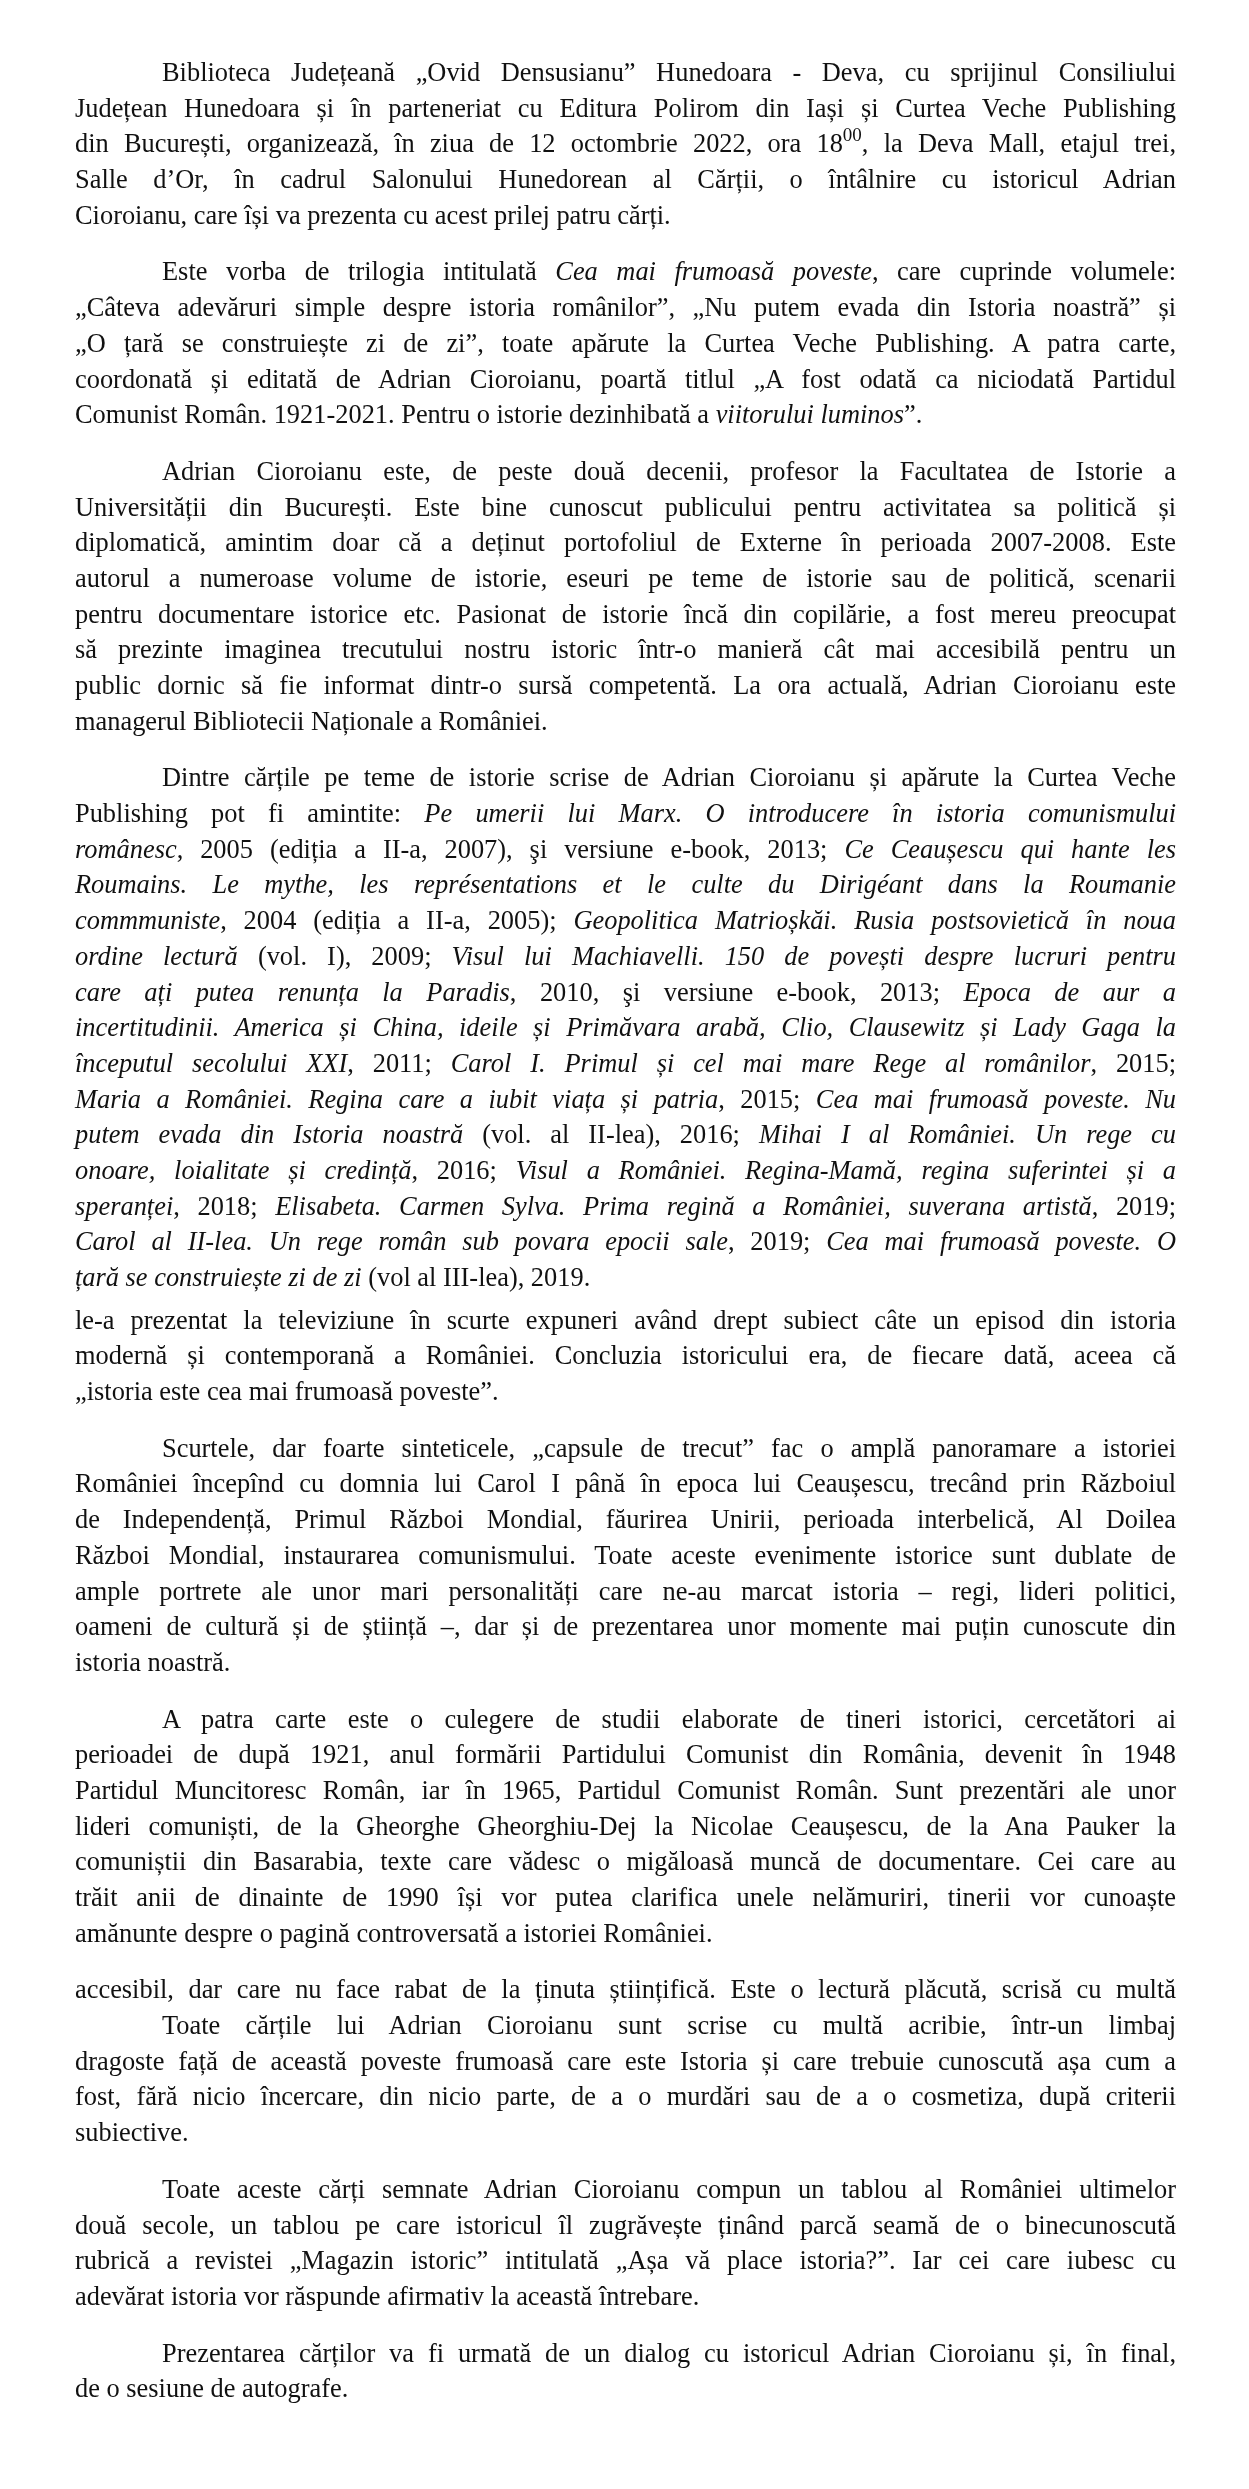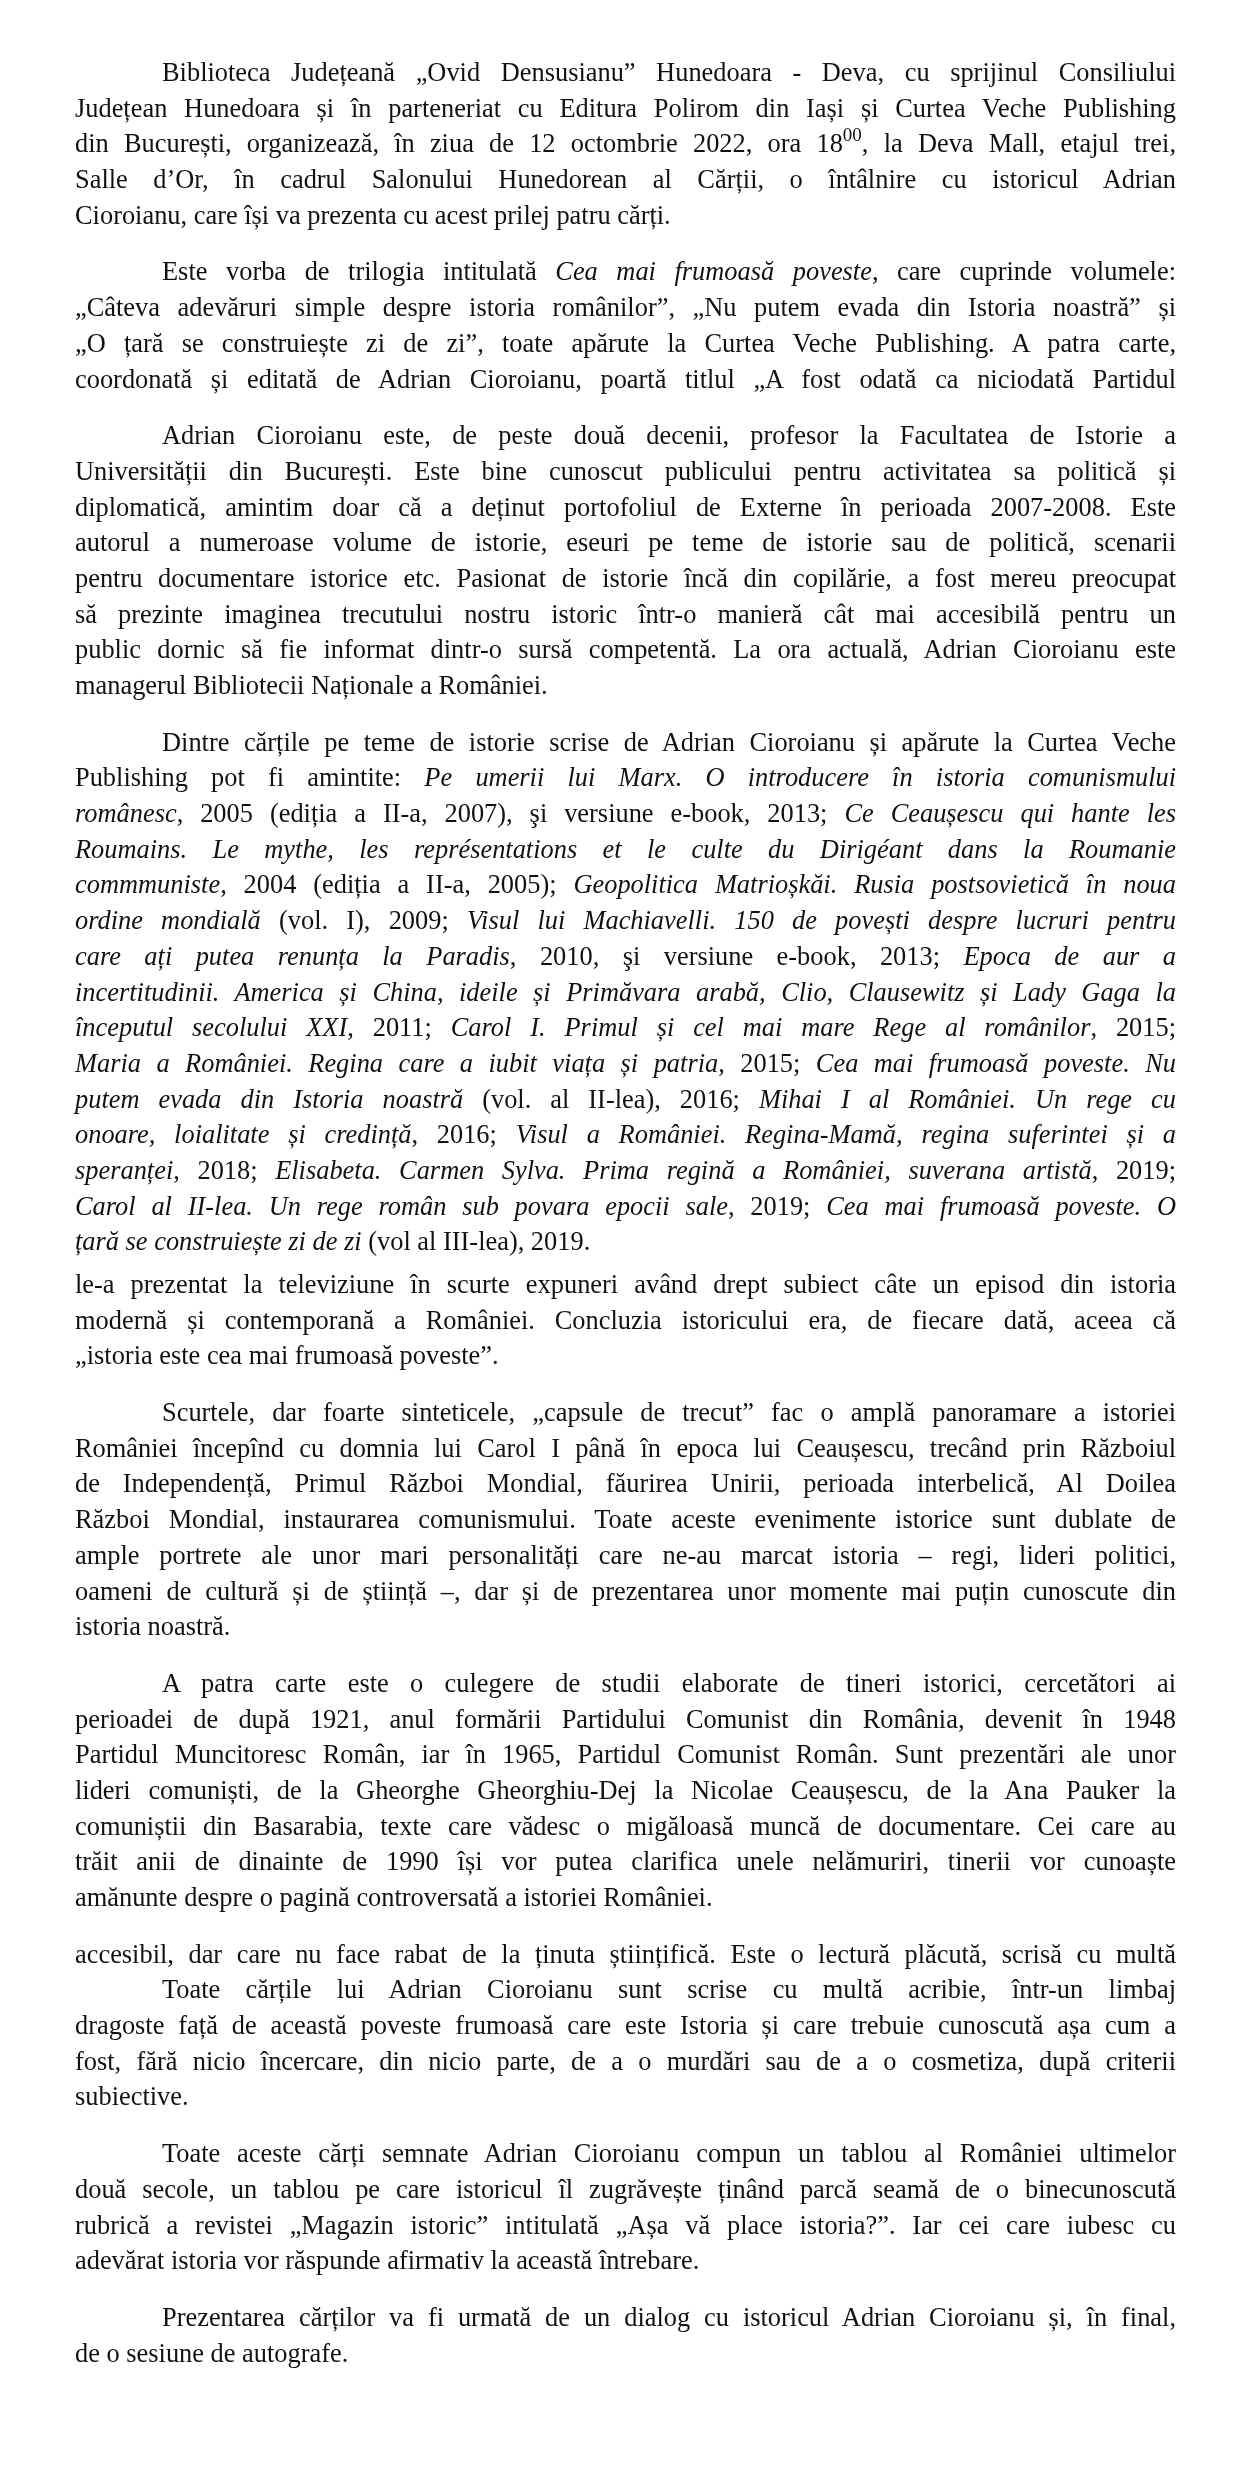--- a/index.html
+++ b/index.html
@@ -43,38 +43,39 @@
       <span class="line"><span>Județean Hunedoara și în parteneriat cu Editura Polirom din Iași și Curtea Veche Publishing</span></span>
       <span class="line"><span>din București, organizează, în ziua de 12 octombrie 2022, ora 18</span><sup>00</sup><span>, la Deva Mall, etajul trei,</span></span>
       <span class="line"><span>Salle d’Or, în cadrul Salonului Hunedorean al Cărții, o întâlnire cu istoricul Adrian</span></span>
       <span class="line last"><span>Cioroianu, care își va prezenta cu acest prilej patru cărți.</span></span>
     </div>
     <div class="para">
       <span class="line first"><span>Este vorba de trilogia intitulată </span><span class="it">Cea mai frumoasă poveste</span><span>, care cuprinde volumele:</span></span>
       <span class="line"><span>„Câteva adevăruri simple despre istoria românilor”, „Nu putem evada din Istoria noastră” și</span></span>
       <span class="line"><span>„O țară se construiește zi de zi”, toate apărute la Curtea Veche Publishing. A patra carte,</span></span>
       <span class="line"><span>coordonată și editată de Adrian Cioroianu, poartă titlul „A fost odată ca niciodată Partidul</span></span>
+      <span class="line last"><span>Comunist Român. 1921-2021. Pentru o istorie dezinhibată a </span><span class="it">viitorului luminos</span><span>”.</span></span>
     </div>
     <div class="para">
       <span class="line first"><span>Adrian Cioroianu este, de peste două decenii, profesor la Facultatea de Istorie a</span></span>
       <span class="line"><span>Universității din București. Este bine cunoscut publicului pentru activitatea sa politică și</span></span>
       <span class="line"><span>diplomatică, amintim doar că a deținut portofoliul de Externe în perioada 2007-2008. Este</span></span>
       <span class="line"><span>autorul a numeroase volume de istorie, eseuri pe teme de istorie sau de politică, scenarii</span></span>
       <span class="line"><span>pentru documentare istorice etc. Pasionat de istorie încă din copilărie, a fost mereu preocupat</span></span>
       <span class="line"><span>să prezinte imaginea trecutului nostru istoric într-o manieră cât mai accesibilă pentru un</span></span>
       <span class="line"><span>public dornic să fie informat dintr-o sursă competentă. La ora actuală, Adrian Cioroianu este</span></span>
       <span class="line last"><span>managerul Bibliotecii Naționale a României.</span></span>
     </div>
     <div class="para">
       <span class="line first"><span>Dintre cărțile pe teme de istorie scrise de Adrian Cioroianu și apărute la Curtea Veche</span></span>
       <span class="line"><span>Publishing pot fi amintite: </span><span class="it">Pe umerii lui Marx. O introducere în istoria comunismului</span></span>
       <span class="line"><span class="it">românesc</span><span>, 2005 (ediția a II-a, 2007), şi versiune e-book, 2013; </span><span class="it">Ce Ceaușescu qui hante les</span></span>
       <span class="line"><span class="it">Roumains. Le mythe, les représentations et le culte du Dirigéant dans la Roumanie</span></span>
       <span class="line"><span class="it">commmuniste</span><span>, 2004 (ediția a II-a, 2005); </span><span class="it">Geopolitica Matrioșkăi. Rusia postsovietică în noua</span></span>
-      <span class="line"><span class="it">ordine mondială</span><span> (vol. I), 2009; </span><span class="it">Visul lui Machiavelli. 150 de povești despre lucruri pentru</span></span>
+      <span class="line"><span class="it">ordine lectură</span><span> (vol. I), 2009; </span><span class="it">Visul lui Machiavelli. 150 de povești despre lucruri pentru</span></span>
       <span class="line"><span class="it">care ați putea renunța la Paradis</span><span>, 2010, şi versiune e-book, 2013; </span><span class="it">Epoca de aur a</span></span>
       <span class="line"><span class="it">incertitudinii. America și China, ideile și Primăvara arabă, Clio, Clausewitz și Lady Gaga la</span></span>
       <span class="line"><span class="it">începutul secolului XXI</span><span>, 2011; </span><span class="it">Carol I. Primul și cel mai mare Rege al românilor</span><span>, 2015;</span></span>
       <span class="line"><span class="it">Maria a României. Regina care a iubit viața și patria</span><span>, 2015; </span><span class="it">Cea mai frumoasă poveste. Nu</span></span>
       <span class="line"><span class="it">putem evada din Istoria noastră</span><span> (vol. al II-lea), 2016; </span><span class="it">Mihai I al României. Un rege cu</span></span>
       <span class="line"><span class="it">onoare, loialitate și credință</span><span>, 2016; </span><span class="it">Visul a României. Regina-Mamă, regina suferintei și a</span></span>
       <span class="line"><span class="it">speranței</span><span>, 2018; </span><span class="it">Elisabeta. Carmen Sylva. Prima regină a României, suverana artistă</span><span>, 2019;</span></span>
       <span class="line"><span class="it">Carol al II-lea. Un rege român sub povara epocii sale</span><span>, 2019; </span><span class="it">Cea mai frumoasă poveste. O</span></span>
       <span class="line last"><span class="it">țară se construiește zi de zi</span><span> (vol al III-lea), 2019.</span></span>
     </div>

